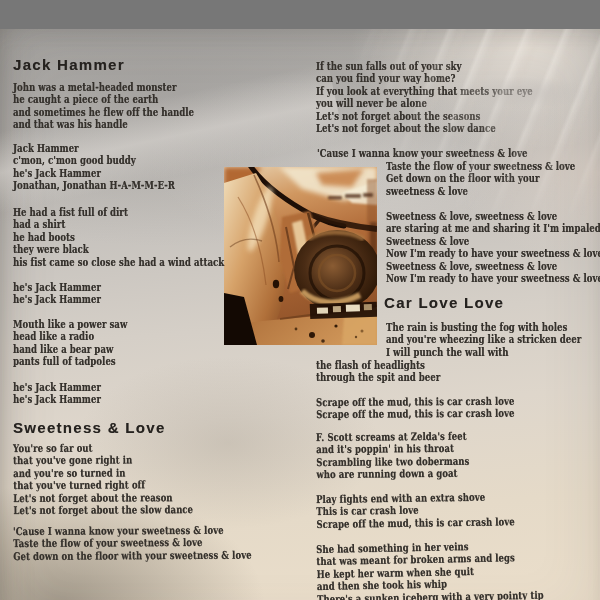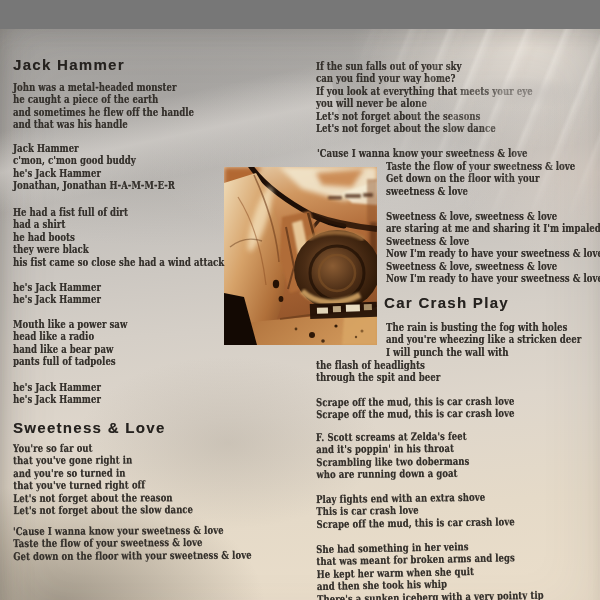--- a/index.html
+++ b/index.html
@@ -143,21 +143,21 @@
 
   <div class="stanza" style="left:386px;top:181px">
       <div class="line">Sweetness &amp; love, sweetness &amp; love</div>
       <div class="line">are staring at me and sharing it I'm impaled</div>
       <div class="line">Sweetness &amp; love</div>
       <div class="line">Now I'm ready to have your sweetness &amp; love</div>
       <div class="line">Sweetness &amp; love, sweetness &amp; love</div>
       <div class="line">Now I'm ready to have your sweetness &amp; love</div>
     </div>
 
-  <div class="song-title" style="left:384px;top:265px">Car Crash Play</div>
+  <div class="song-title" style="left:384px;top:265px">Car Love Love</div>
 
   <div class="stanza" style="left:386px;top:292px">
     <div class="line">The rain is busting the fog with holes</div>
     <div class="line">and you're wheezing like a stricken deer</div>
     <div class="line">I will punch the wall with</div>
   </div>
   <div class="stanza" style="left:316px;top:330px">
     <div class="line">the flash of headlights</div>
     <div class="line">through the spit and beer</div>
   </div>

